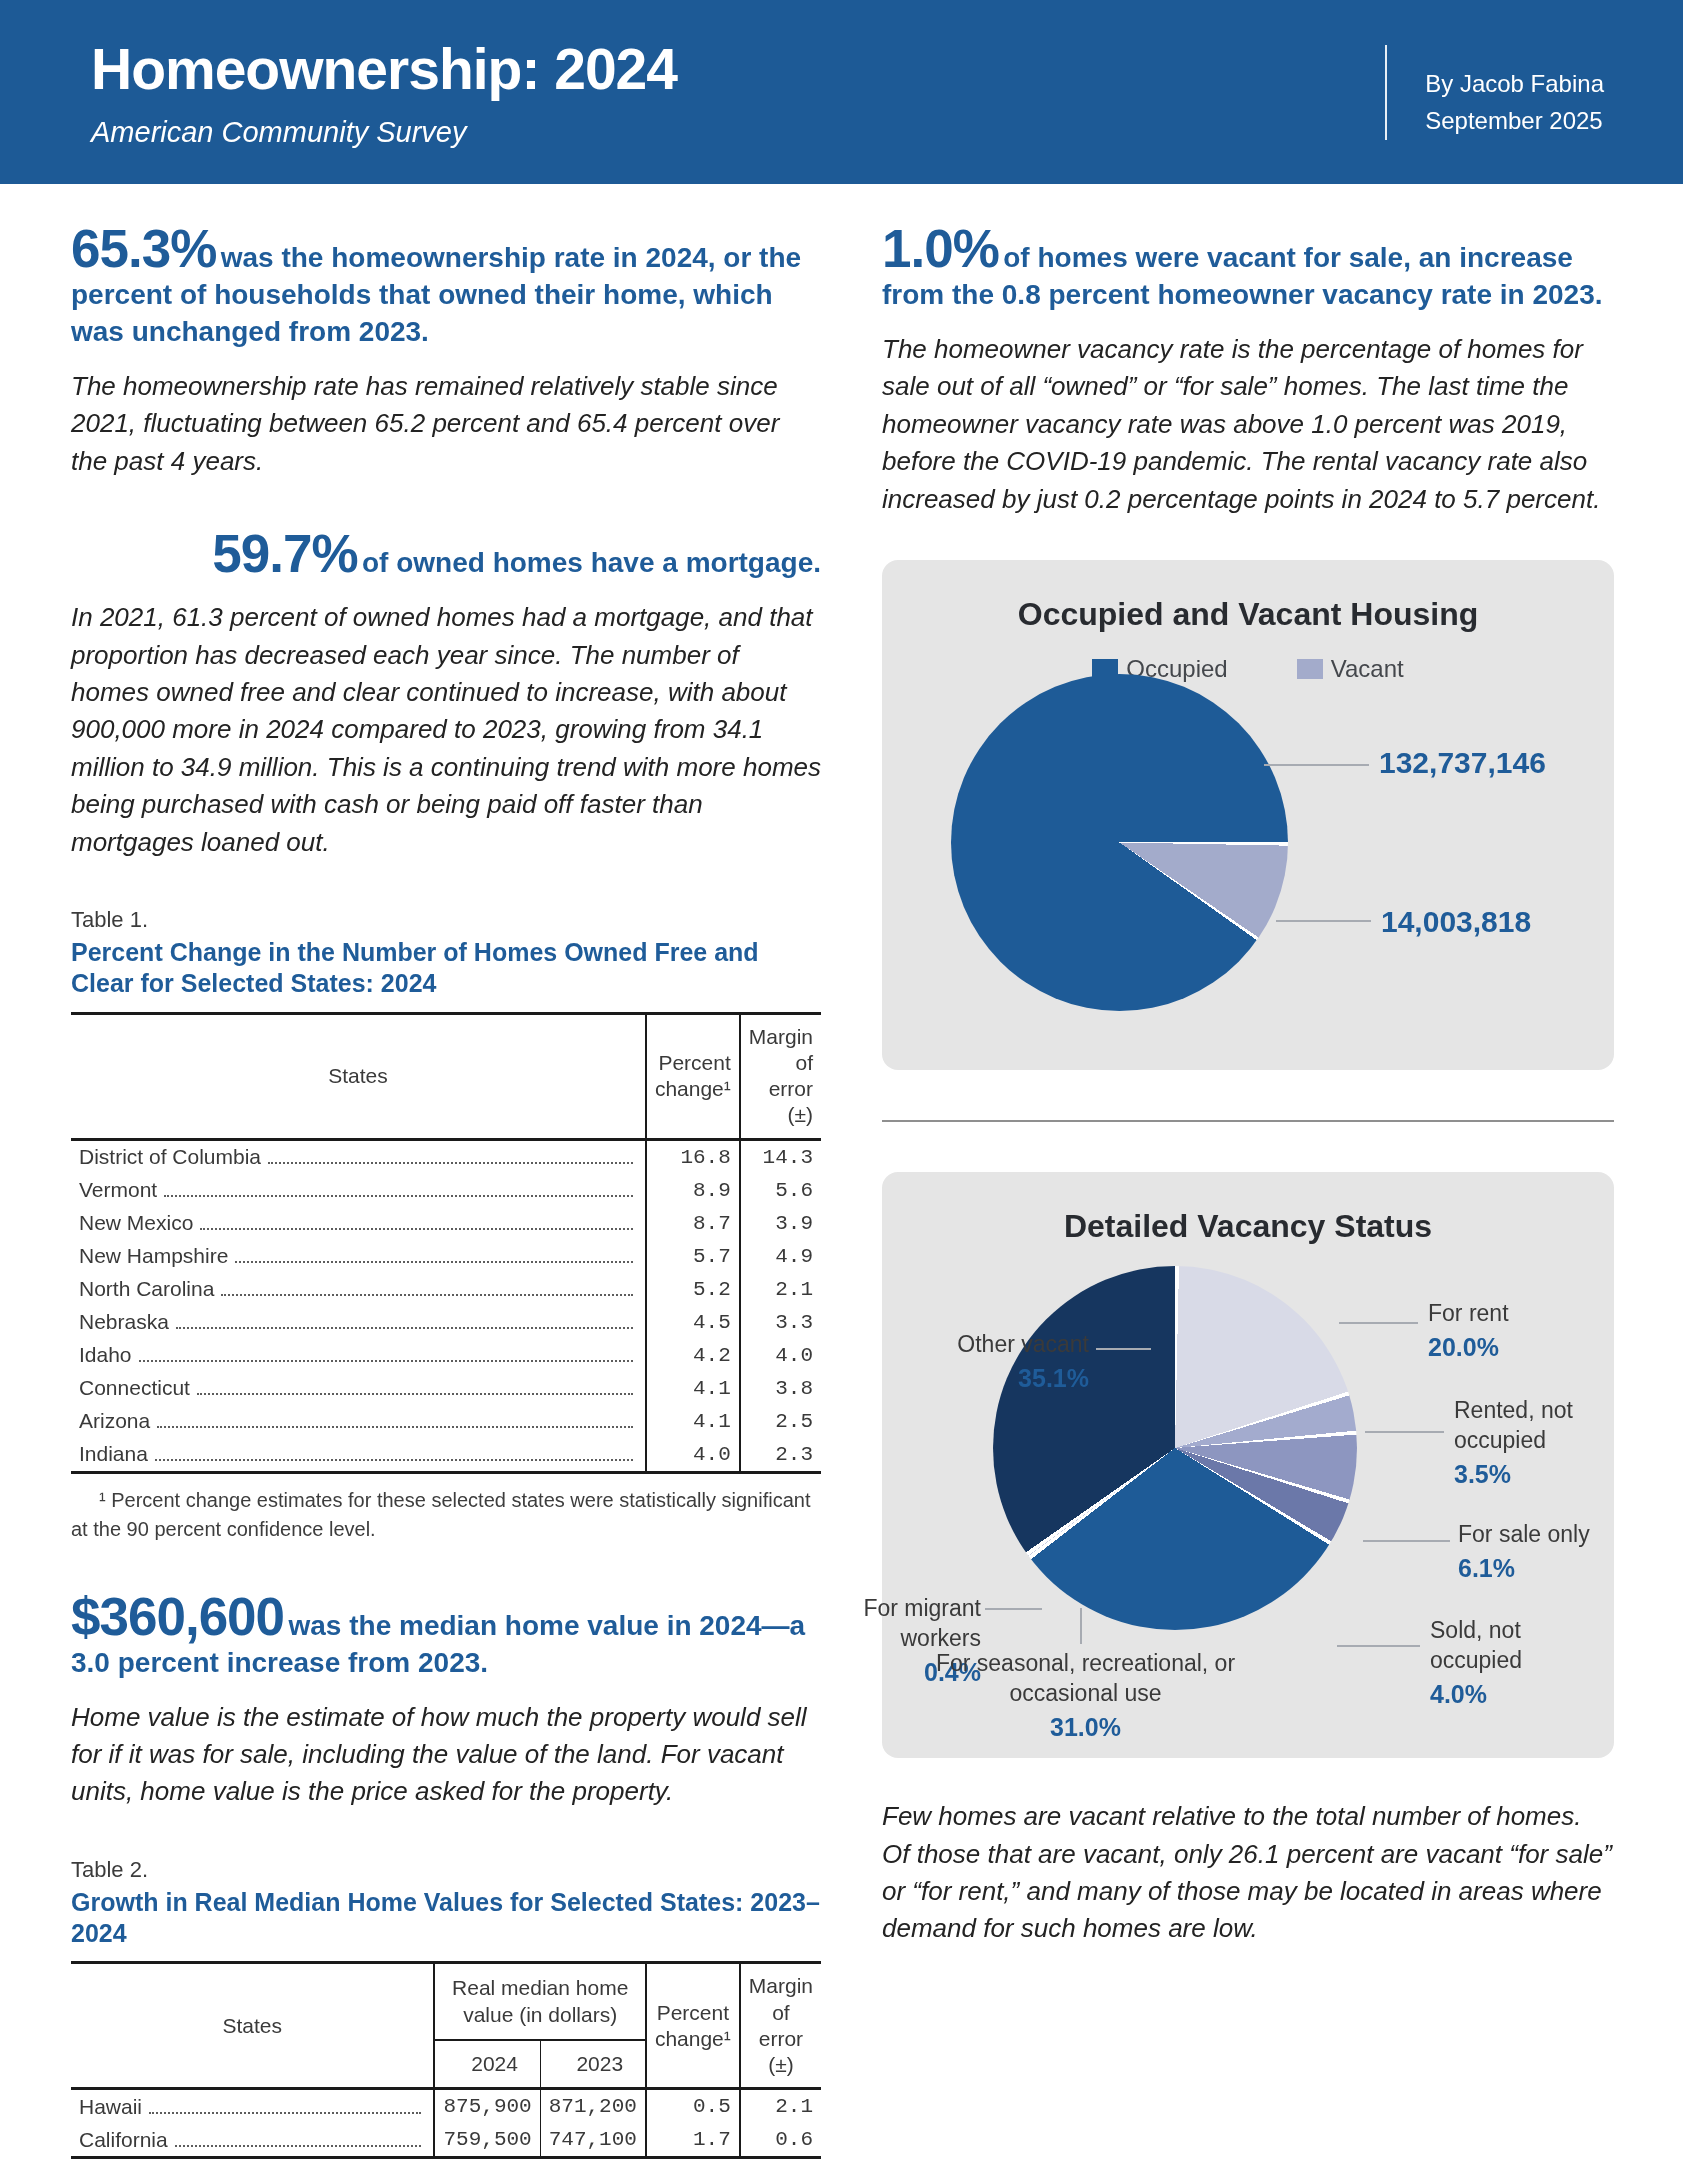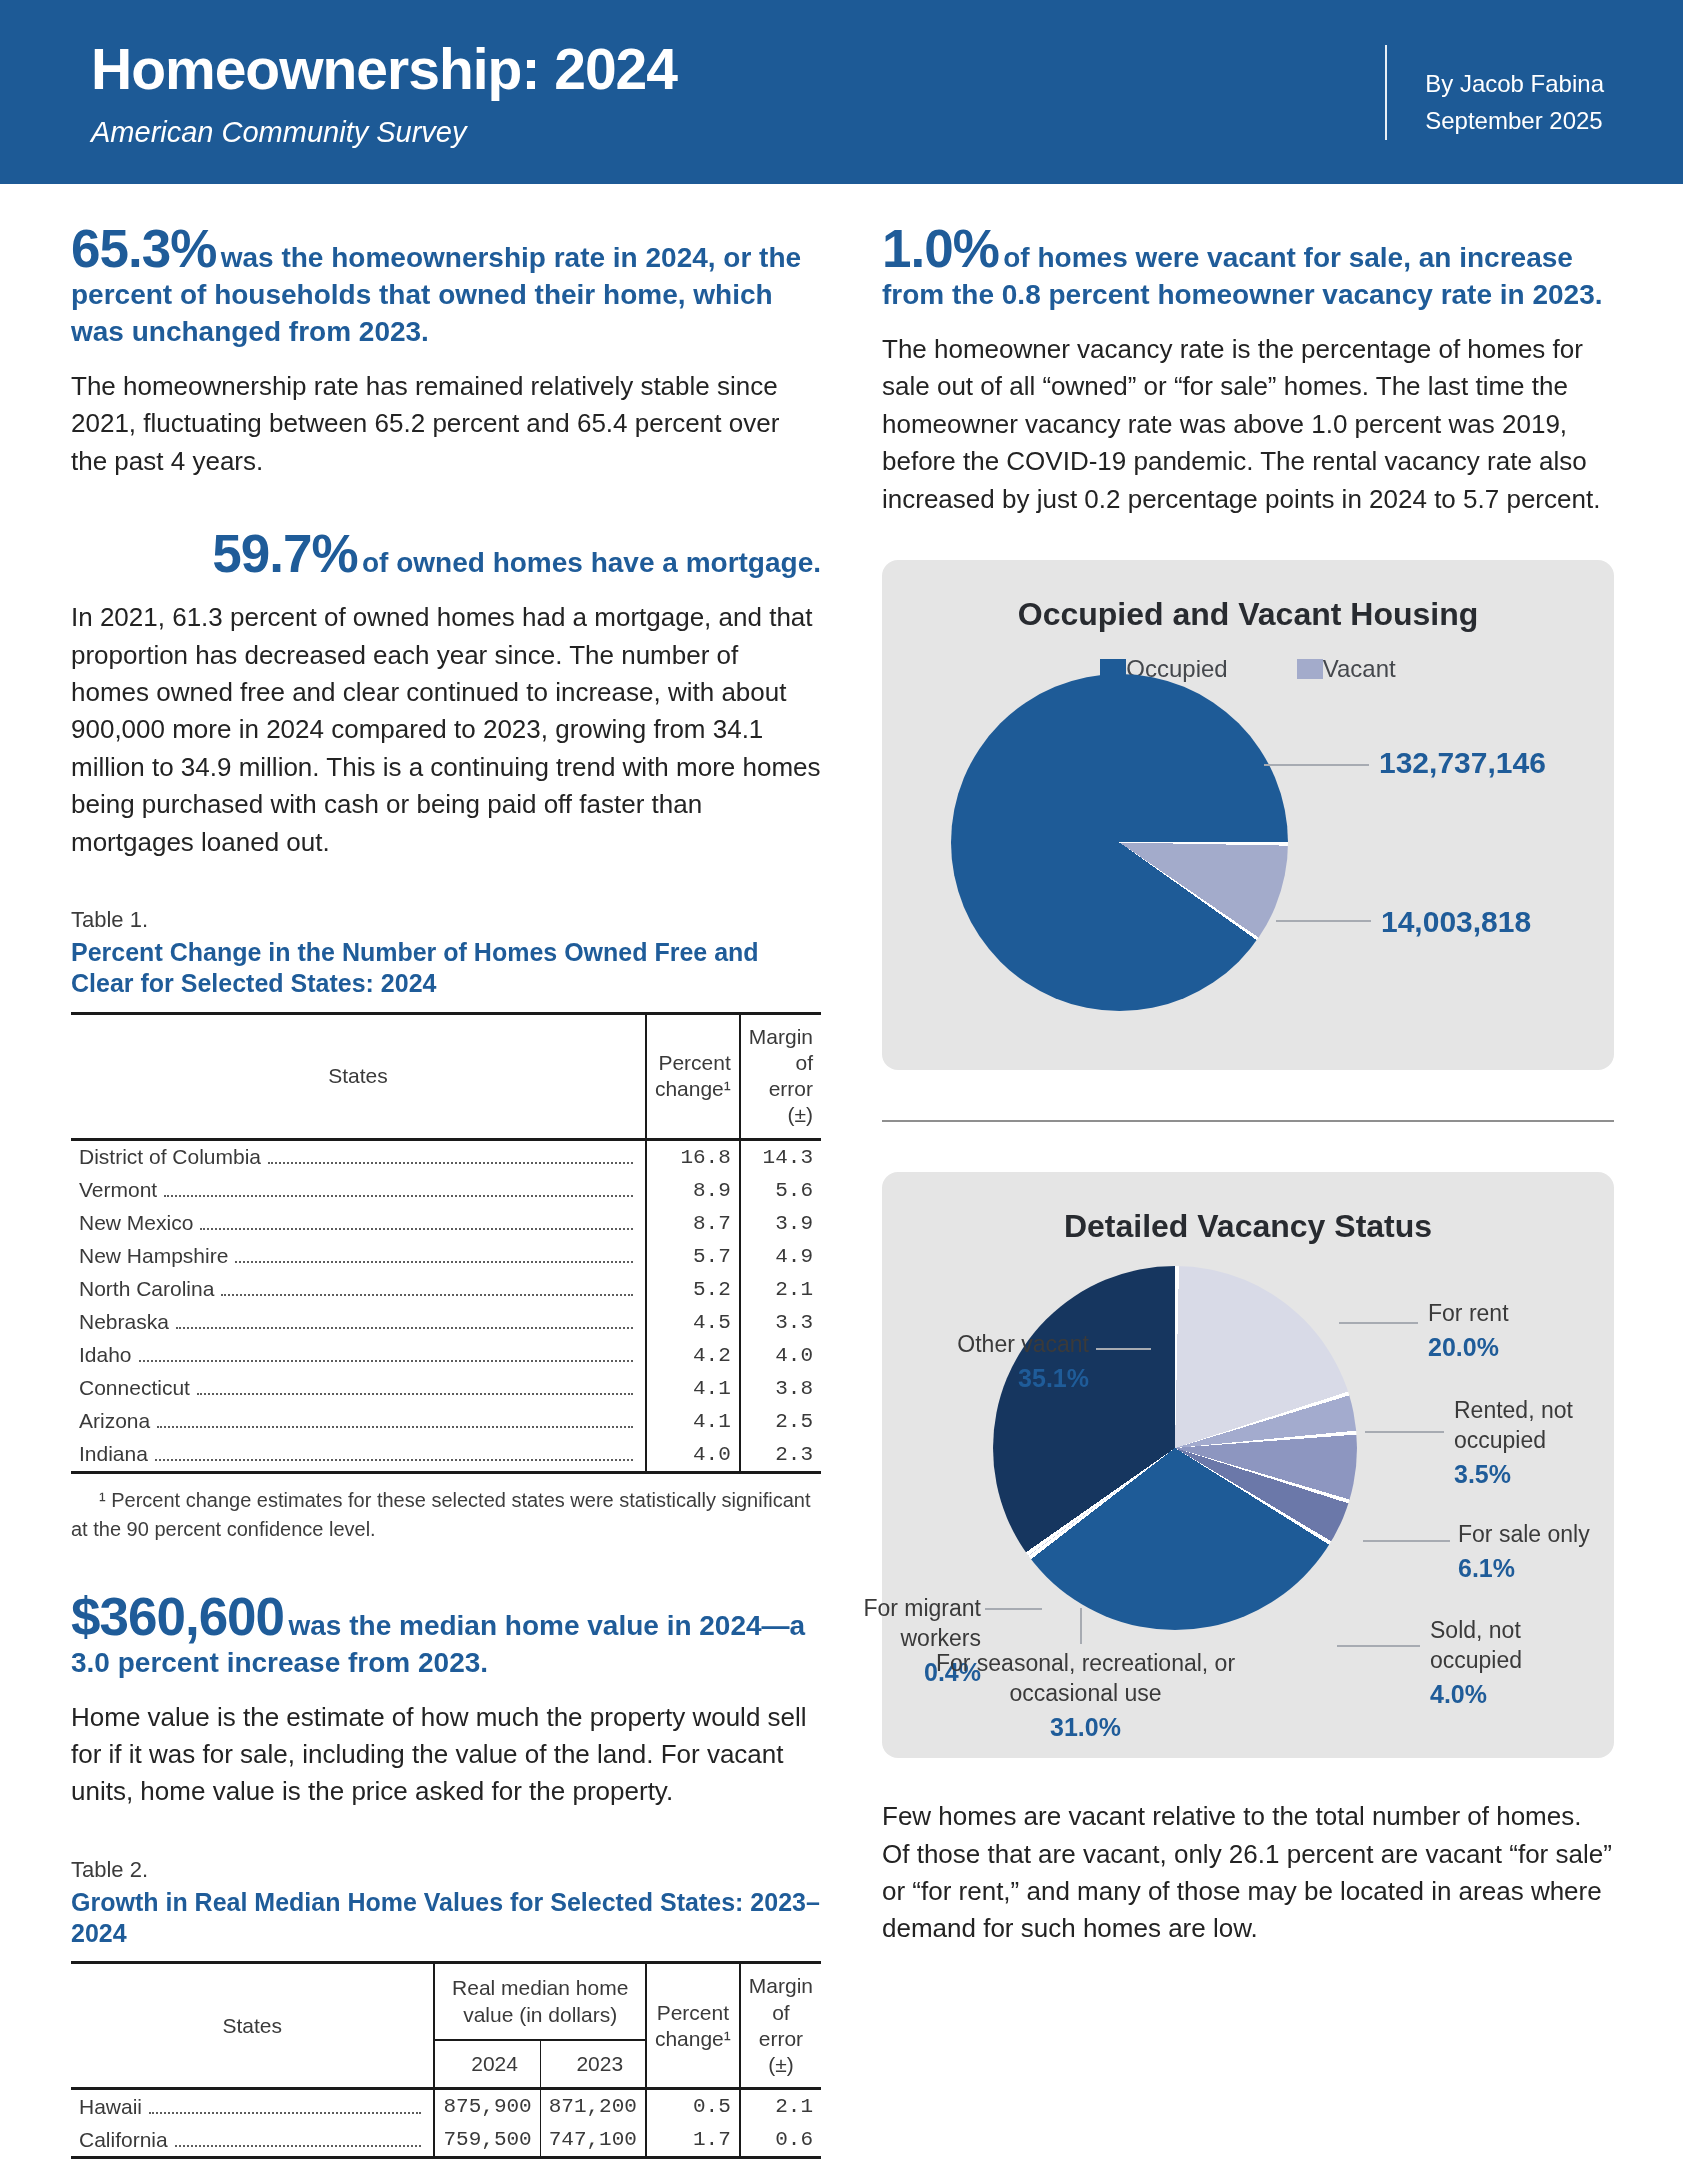--- a/index.html
+++ b/index.html
@@ -16,21 +16,21 @@
   .hdr-sub   { font-size:29px; font-style:italic; margin-top:14px; font-weight:500; }
   .hdr-right { margin-left:auto; border-left:2px solid rgba(255,255,255,.9);
     padding-left:38px; font-size:24px; line-height:1.55; height:95px;
     display:flex; flex-direction:column; justify-content:flex-end; min-width:218px;}
   
   .main { flex:1; padding:38px 69px 0 71px; display:grid;
     grid-template-columns:750px 1fr; column-gap:61px; align-content:start; }
   .stat { line-height:1.32; color:#1F5C99; font-weight:bold; }
   .stat .big { font-size:53px; letter-spacing:-1px; line-height:1; }
   .stat .rest { font-size:28px; }
-  .para { font-size:26px; line-height:1.44; color:#232323; margin-top:17px; }
+  .para { font-size:26px; line-height:1.44; color:#232323; margin-top:17px;font-style:italic; }
   .mt36 { margin-top:47px;text-align:right; } .mt44 { margin-top:46px; }
   
   .tbl-label { font-size:22px; color:#3c3c3c; margin-top:46px; }
   .tbl-title { font-size:25px; font-weight:bold; color:#1F5C99; line-height:1.25; margin-top:4px; }
   table { width:100%; border-collapse:collapse; margin-top:12px;
     font-size:21px; color:#3a3a3a;
     border-top:3px solid #1a1a1a; border-bottom:3px solid #1a1a1a; }
   th { font-weight:normal; padding:9px 8px; border-bottom:3px solid #1a1a1a; text-align:center; line-height:1.25;}
   td { padding:4.5px 8px; }
   .vl { border-left:2px solid #1a1a1a; }
@@ -43,21 +43,21 @@
   .spanner { border-bottom:2px solid #1a1a1a; }
   .subhead th { border-bottom:3px solid #1a1a1a;padding-left:22px; }
   .footnote { font-size:20px; color:#3d3d3d; line-height:1.45; margin-top:12px; }
   .footnote .indent { display:inline-block; width:28px; }
   
   .card { background:#e5e5e5; border-radius:16px; position:relative; width:100%; }
   .card1 { height:510px; margin-top:42px; }
   .card2 { height:586px; }
   .card-title { text-align:center; font-size:32px; font-weight:bold; color:#282B30; padding-top:36px; }
   .legend { display:flex; justify-content:center; gap:69px; margin-top:22px; }
-  .legend-item { display:flex; align-items:center; gap:0; font-size:24px; color:#44474c; }
+  .legend-item { display:flex; align-items:center; gap:8px; font-size:24px; color:#44474c; }
   .swatch { width:26px; height:20px; display:inline-block; }
   .pie { border-radius:50%; position:absolute; }
   .pie1 { width:337px; height:337px; left:69px; top:114px; }
   .pie2 { width:364px; height:364px; left:111px; top:94px; }
   .pieval { position:absolute; font-size:30px; font-weight:bold; color:#1F5C99; }
   .leader { position:absolute; background:#a7abb2; height:2px; }
   .vleader { position:absolute; background:#a7abb2; width:2px; }
   .plabel { position:absolute; font-size:23px; color:#3a3a3a; line-height:1.3; }
   .plabel .pct { font-weight:bold; color:#1F5C99; font-size:25px; margin-top:2px;}
   .plabel.right-align { text-align:right; }

